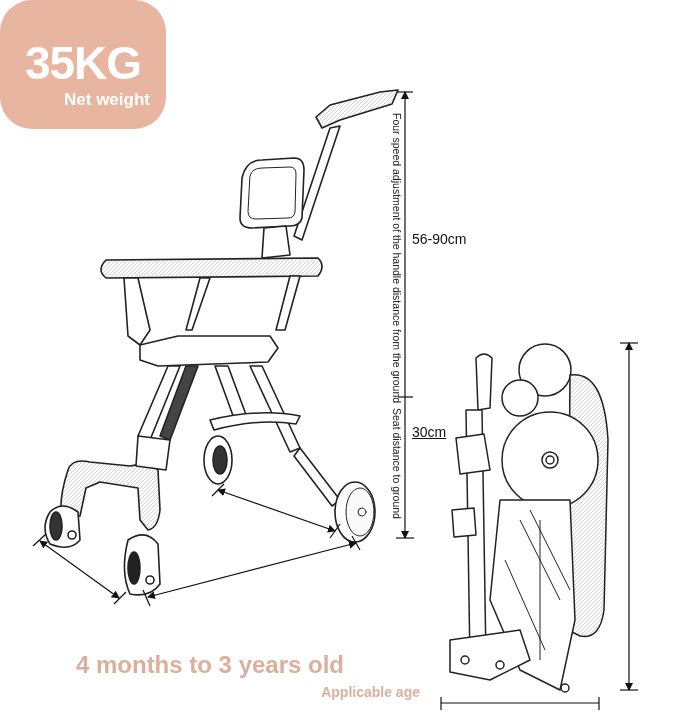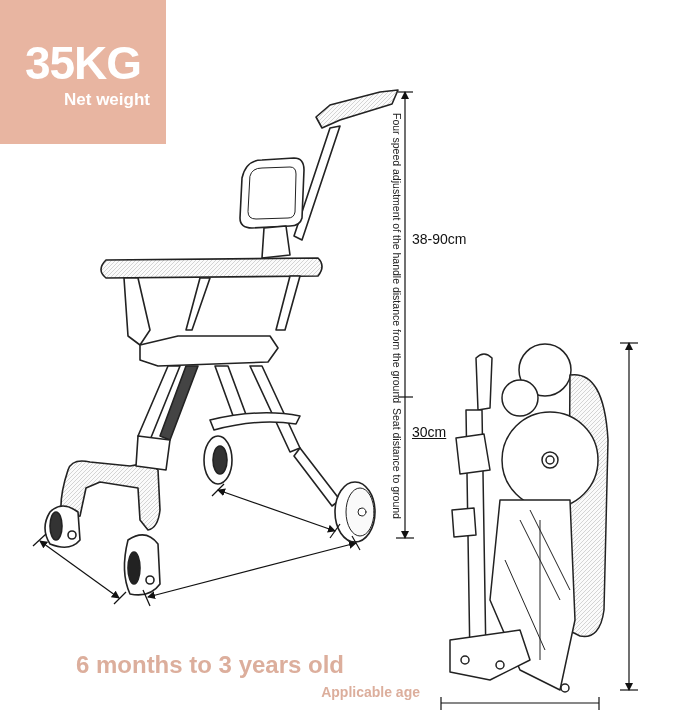--- a/index.html
+++ b/index.html
@@ -1,17 +1,17 @@
 <!DOCTYPE html>
 <html><head>
 <meta charset="utf-8">
 <style>
   html, body { margin: 0; padding: 0; background: #ffffff; }
   body { width: 679px; height: 723px; position: relative; overflow: hidden; font-family: "Liberation Sans", sans-serif; }
-  .weight-box { position: absolute; left: 0; top: 0; width: 166px; height: 144px; background: #e8b5a1; }
+  .weight-box { position: absolute; left: 0; top: 0; width: 166px; height: 129px; background: #e8b5a1; border-radius: 32px; }
   .weight-value { position: absolute; left: 0; width: 166px; top: 40px; text-align: center; color: #fff; font-weight: bold; font-size: 46px; letter-spacing: -1px; line-height: 1; }
   .weight-label { position: absolute; left: 0; width: 166px; top: 91px; text-align: center; color: #fff; font-weight: bold; font-size: 17px; line-height: 1; margin-left: 24px; }
   svg.art { position: absolute; left: 0; top: 0; }
   .dim { position: absolute; color: #111; font-size: 14px; white-space: nowrap; line-height: 1; }
   .vtext { position: absolute; color: #222; font-size: 10.5px; white-space: nowrap; transform-origin: 0 0; transform: rotate(90deg); line-height: 1; }
   .age-main { position: absolute; left: 0; width: 420px; top: 653px; text-align: center; color: #dcae9c; font-weight: bold; font-size: 24px; line-height: 1; }
   .age-sub { position: absolute; left: 0; width: 420px; top: 685px; text-align: right; color: #dcae9c; font-weight: bold; font-size: 14px; line-height: 1; }
 </style>
 </head>
 <body>
@@ -130,26 +130,26 @@
     <line x1="33" y1="546" x2="46" y2="534"></line>
     <line x1="114" y1="604" x2="126" y2="592"></line>
 
     <line x1="148" y1="597" x2="356" y2="543" marker-start="url(#arrs)" marker-end="url(#arr)"></line>
     <line x1="143" y1="590" x2="150" y2="606"></line>
     <line x1="352" y1="536" x2="360" y2="550"></line>
   </g>
 </svg>
 
 <div class="vtext" style="left:402px; top:113px;">Four speed adjustment of the handle distance from the ground</div>
-<div class="dim" style="left:412px; top:232px;">38-90cm</div>
+<div class="dim" style="left:412px; top:232px;">56-90cm</div>
 
 <div class="vtext" style="left:402px; top:408px;">Seat distance to ground</div>
 <div class="dim" style="left:412px; top:425px;text-decoration:underline;">30cm</div>
 
 <div class="dim" style="left:638px; top:509px;"></div>
 <div class="dim" style="left:500px; top:709px;"></div>
 
 <div class="dim" style="left:241px; top:505px; transform: rotate(19deg); transform-origin:0 0;"></div>
 <div class="dim" style="left:48px; top:561px; transform: rotate(35deg); transform-origin:0 0;"></div>
 <div class="dim" style="left:236px; top:580px; transform: rotate(-14deg); transform-origin:0 0;"></div>
 
-<div class="age-main">6 months to 3 years old</div>
+<div class="age-main">4 months to 3 years old</div>
 <div class="age-sub">Applicable age</div>
 
 </body></html>

